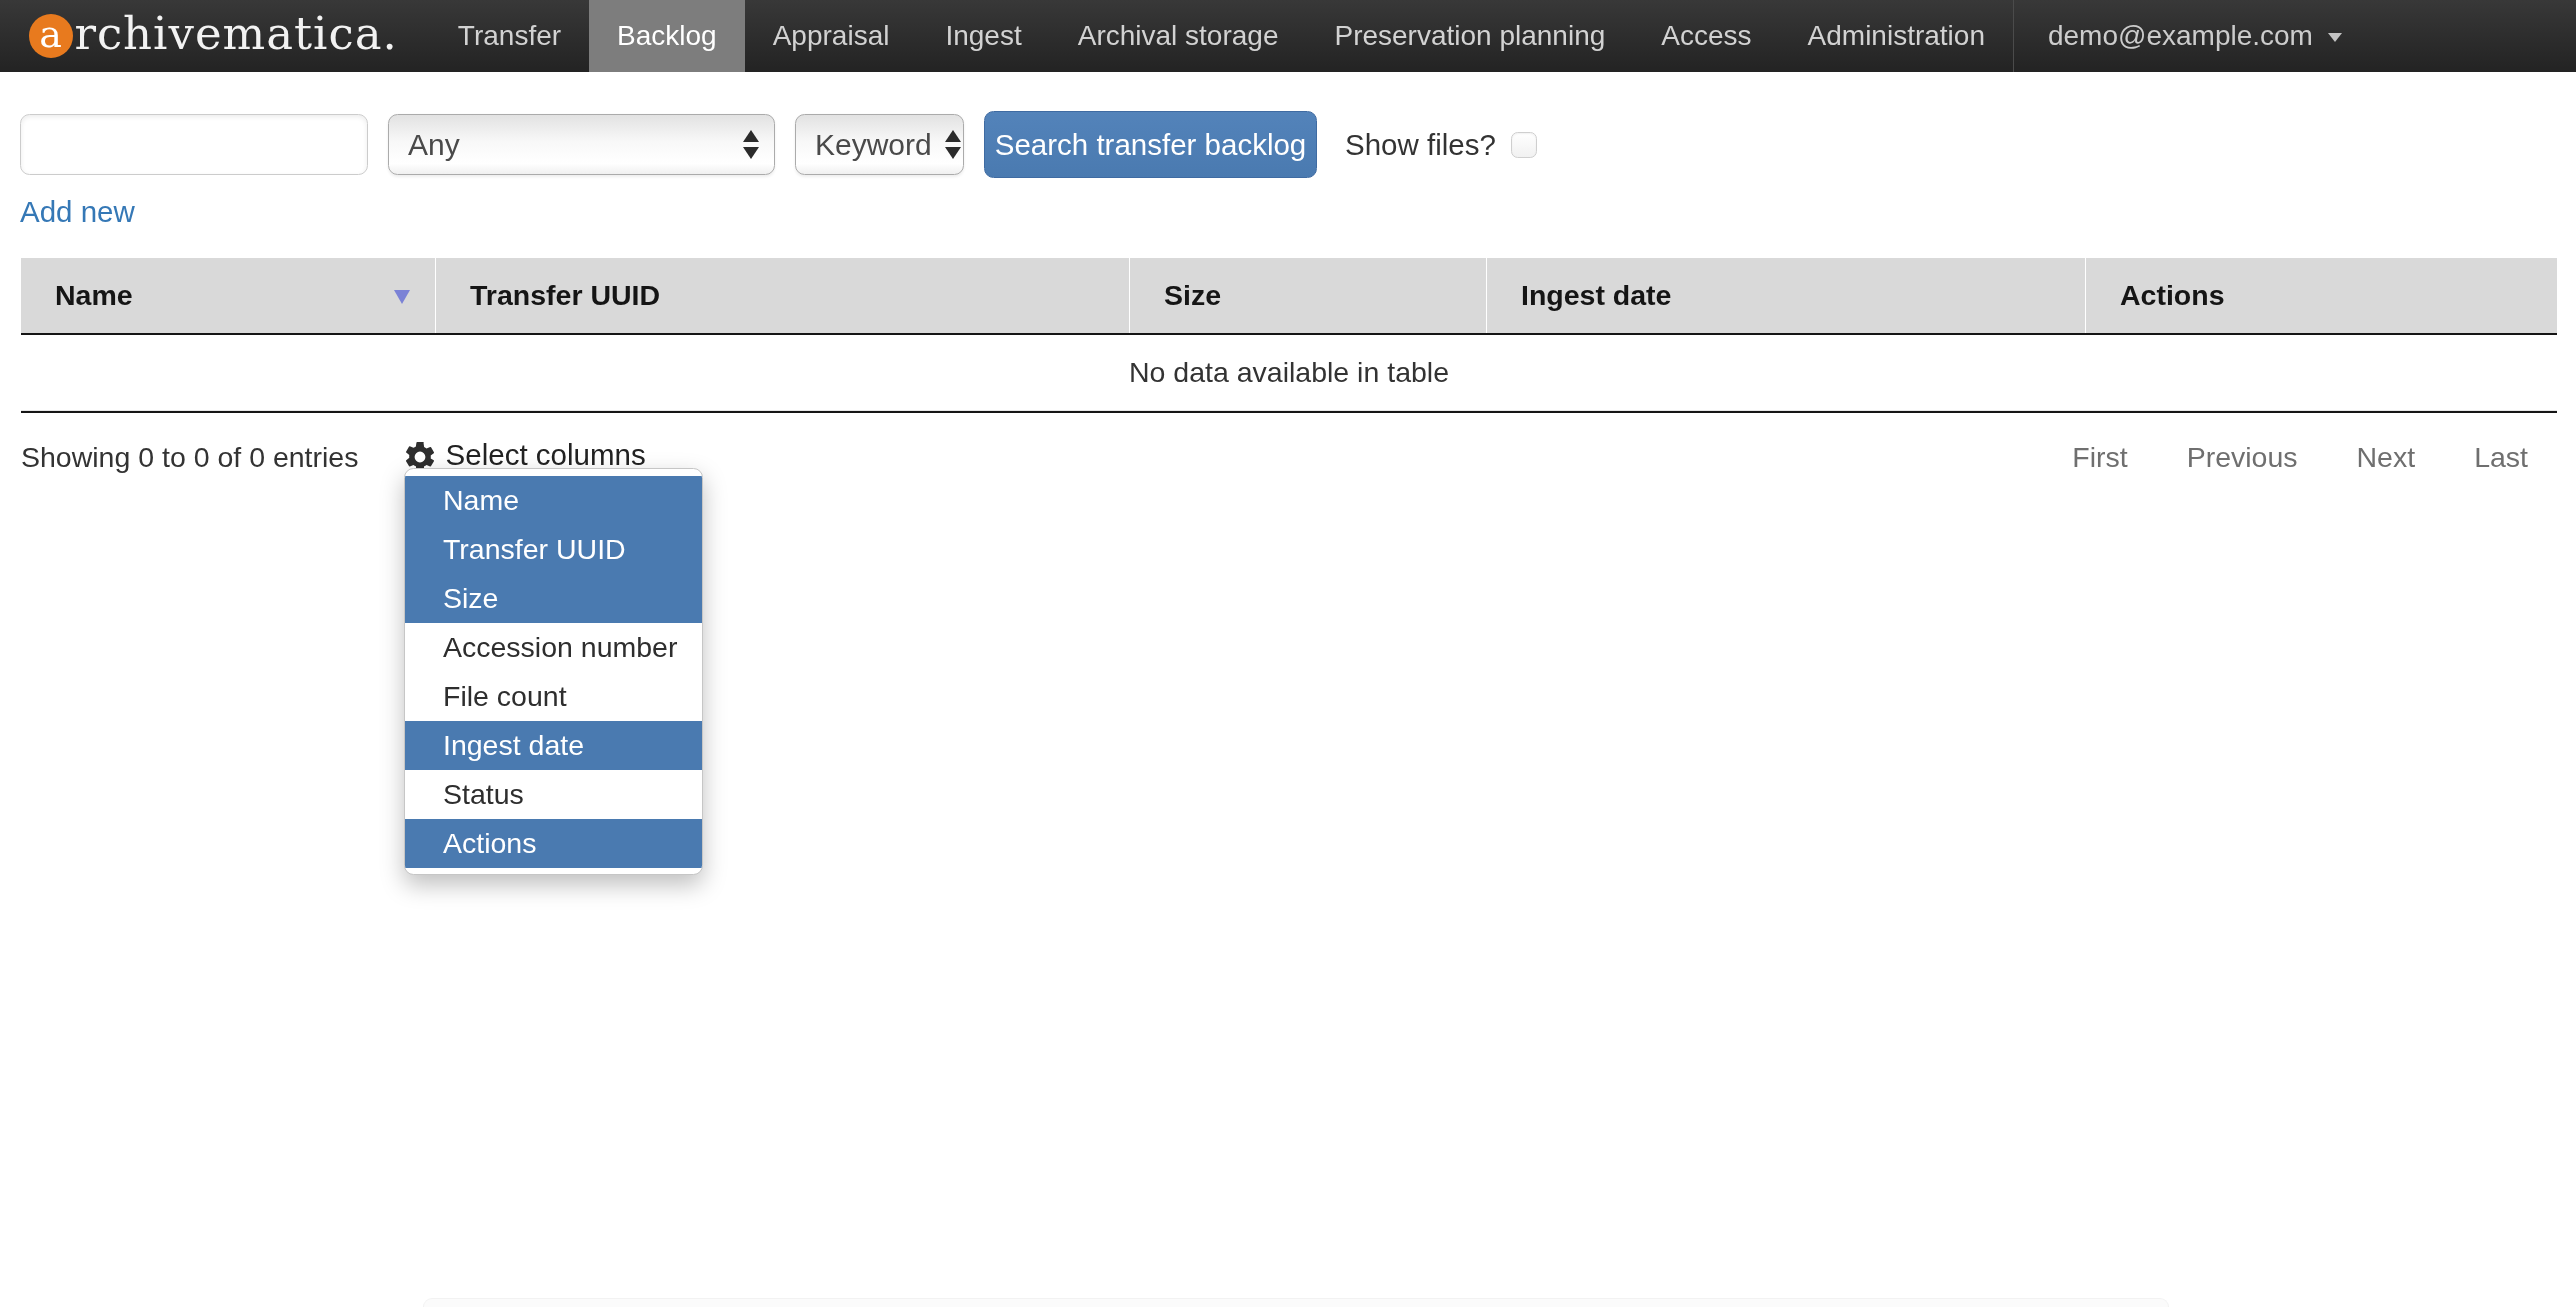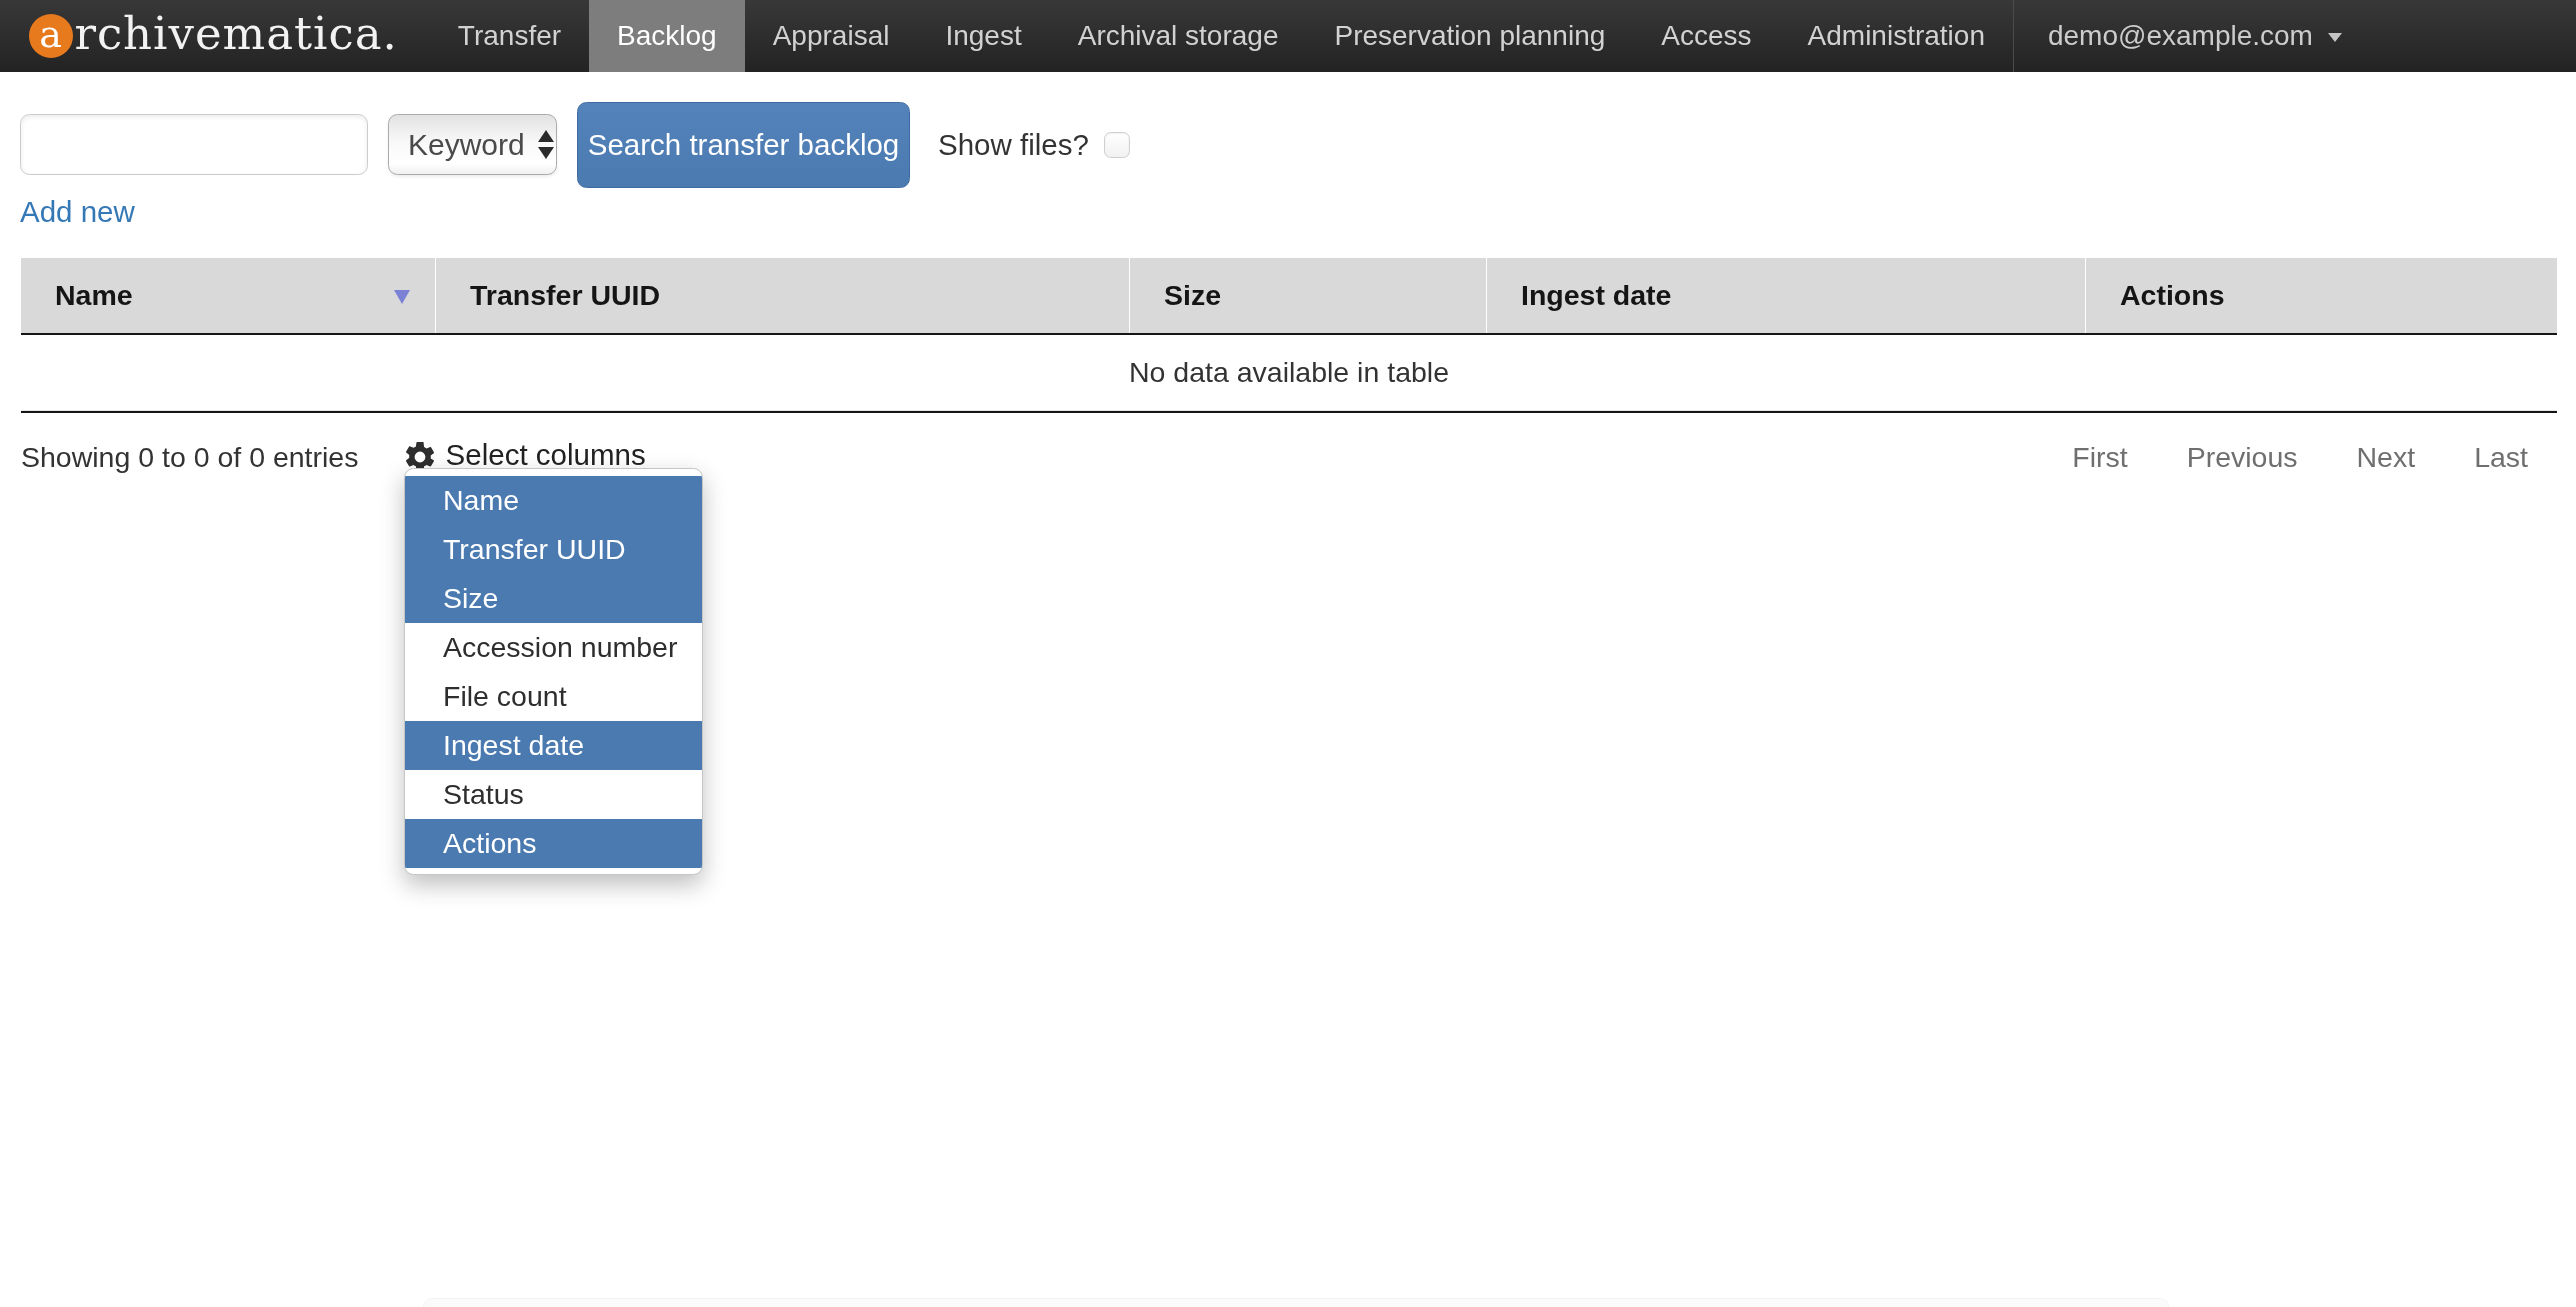--- a/index.html
+++ b/index.html
@@ -44,21 +44,21 @@
     box-shadow:0 1.9px 2.9px rgba(0,0,0,0.07);display:flex;align-items:center;cursor:pointer;
     font-size:30px;color:#4a4a4a;padding:0 15px 0 19px;}
   .select-box .select-value{flex:1;}
   .select-field{width:387px;}
   .select-type{width:169px;text-align:right;}
   .spinner{display:flex;flex-direction:column;align-items:center;margin-left:13.3px;}
   .spin-up{width:0;height:0;border-left:8.6px solid transparent;border-right:8.6px solid transparent;
     border-bottom:12.4px solid #2b2b2b;margin-bottom:5.7px;}
   .spin-down{width:0;height:0;border-left:8.6px solid transparent;border-right:8.6px solid transparent;
     border-top:12.4px solid #2b2b2b;}
-  .search-button{width:333px;height:86px;margin-left:20px;border:1.9px solid #3f6ba2;border-radius:9.5px;
+  .search-button{width:333px;height:67px;margin-left:20px;border:1.9px solid #3f6ba2;border-radius:9.5px;
     background:linear-gradient(180deg,#5383ba 0%,var(--accent-blue) 100%);
     color:#ffffff;font-size:29.5px;cursor:pointer;font-family:"Liberation Sans",sans-serif;}
   .show-files-label{font-size:29.5px;color:#333333;margin-left:28px;}
   .checkbox{width:26px;height:26px;border:1.9px solid #cfcfcf;border-radius:6.7px;margin-left:15px;
     background:linear-gradient(180deg,#ffffff,#f1f1f1);box-shadow:inset 0 1px 1.9px rgba(0,0,0,0.06);
     cursor:pointer;}
 
   
   .add-new{display:inline-block;margin:17px 0 0 20px;color:var(--link-blue);font-size:29.5px;
     text-decoration:none;cursor:pointer;}
@@ -124,20 +124,27 @@
   </div>
   <div class="user-menu">
     <span>demo@example.com</span>
     <span class="caret-down"></span>
   </div>
 </div>
 
 
 <div class="search-row">
   <input class="search-input" type="text" value="" style="">
+  <div class="select-box select-field">
+    <span class="select-value">Any</span>
+    <span class="spinner">
+      <span class="spin-up"></span>
+        <span class="spin-down"></span>
+    </span>
+  </div>
   <div class="select-box select-type">
     <span class="select-value">Keyword</span>
     <span class="spinner">
       <span class="spin-up"></span>
         <span class="spin-down"></span>
     </span>
   </div>
   <button class="search-button">Search transfer backlog</button>
   <span class="show-files-label">Show files?</span>
   <span class="checkbox"></span>

